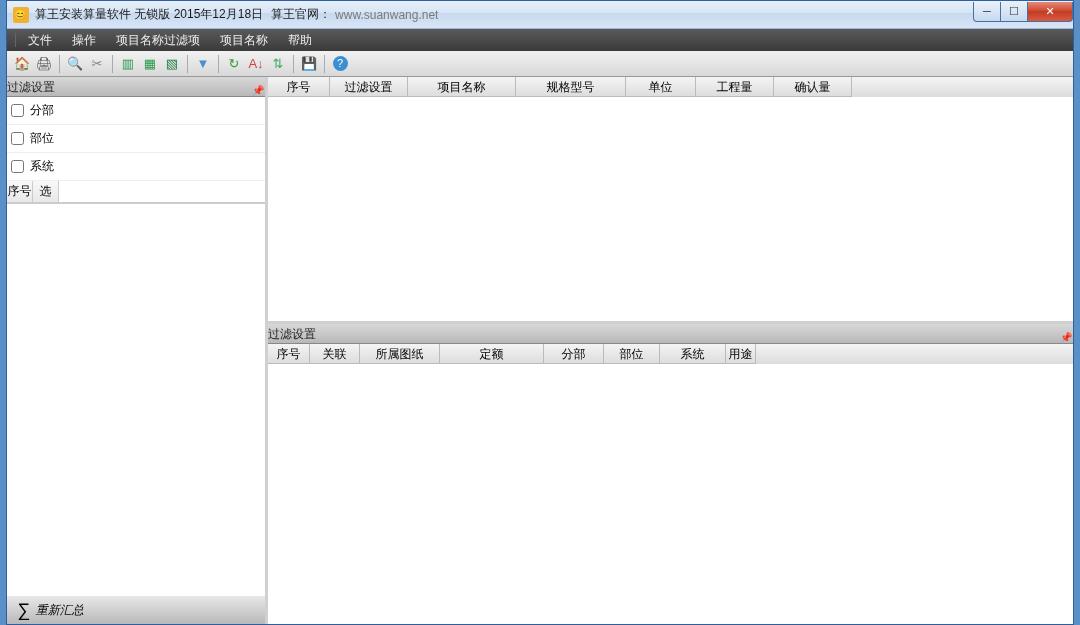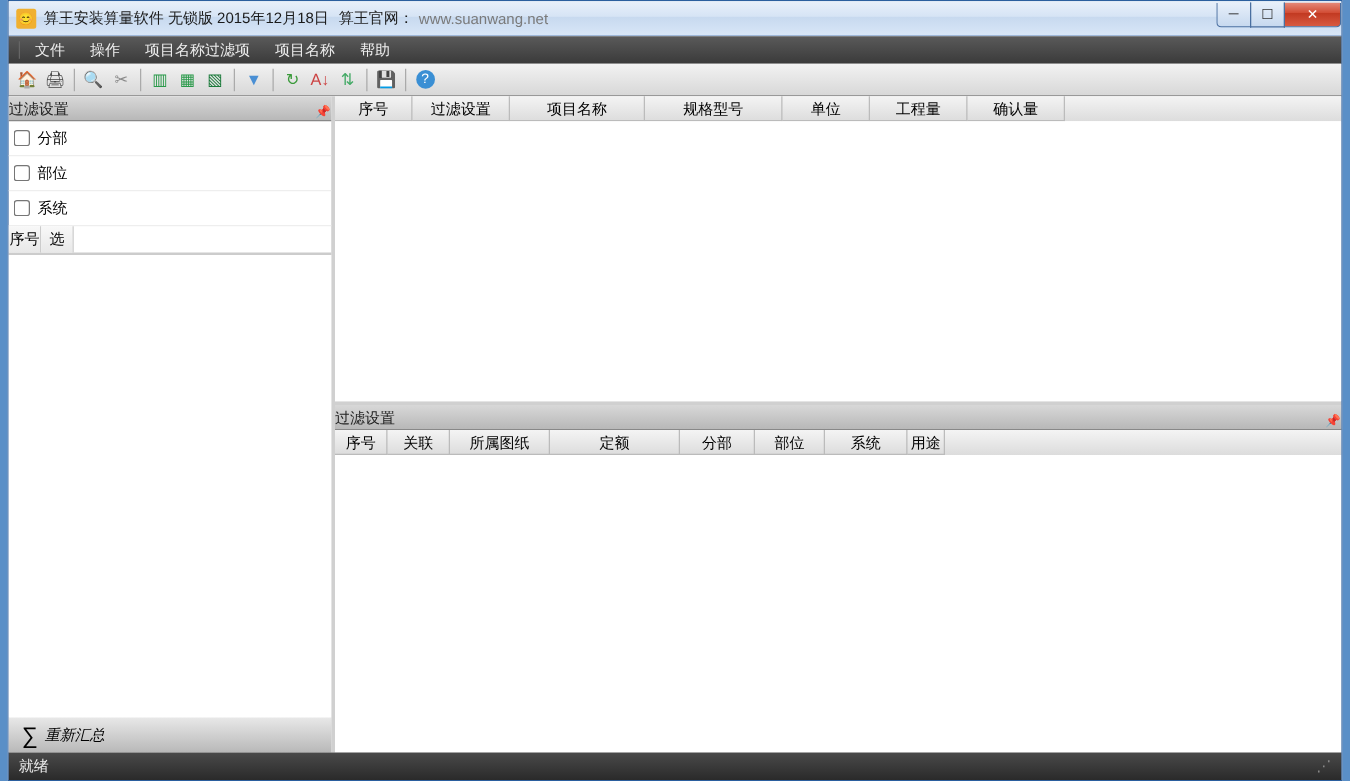--- a/index.html
+++ b/index.html
@@ -181,17 +181,13 @@
           <div class="gcol" style="width:60px">分部</div>
           <div class="gcol" style="width:56px">部位</div>
           <div class="gcol" style="width:66px">系统</div>
           <div class="gcol" style="width:30px">用途</div>
         </div>
         <div class="grid-body"></div>
       </div>
     </div>
   </div>
 
-  <div class="statusbar">
-    <span>就绪</span>
-    <span class="grip">⋰</span>
-  </div>
 </div>
 
 </body></html>

